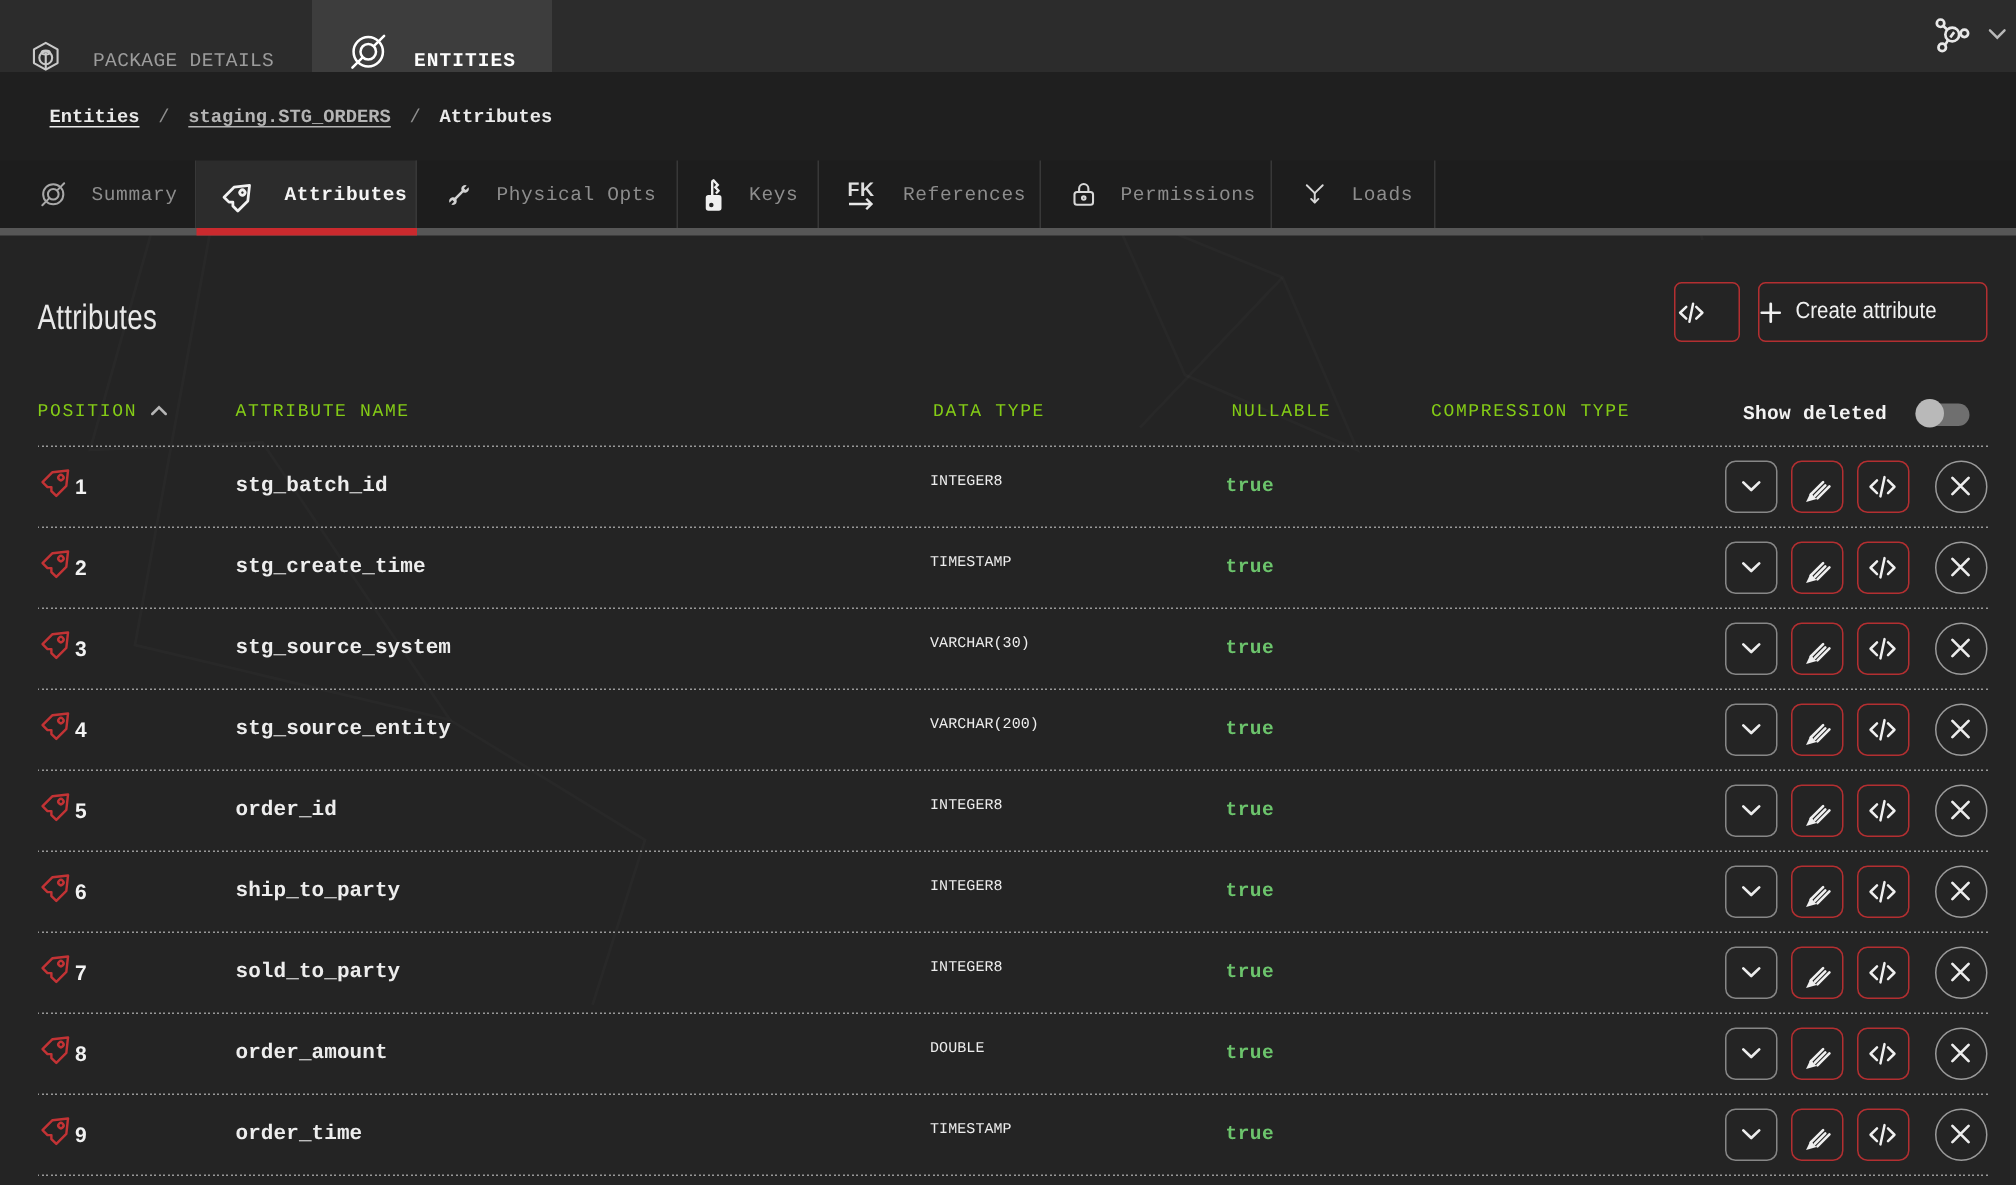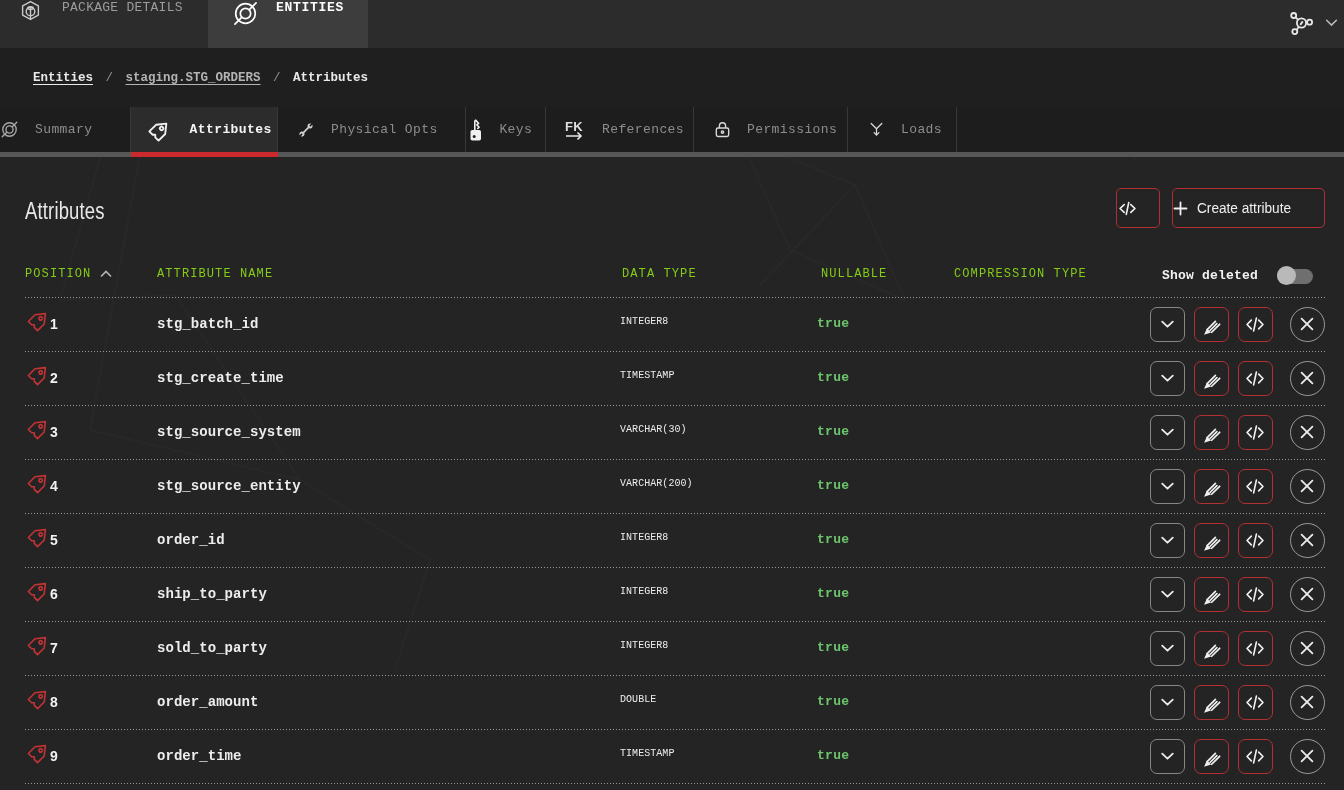--- a/index.html
+++ b/index.html
@@ -1,19 +1,19 @@
 <!DOCTYPE html>
 <html><head><meta charset="utf-8"><title>Attributes</title>
 <style>
 *{margin:0;padding:0;box-sizing:border-box}
 html,body{width:1344px;height:790px;background:#242424;overflow:hidden;font-family:"Liberation Mono",monospace;position:relative}
 .abs{position:absolute}
 
 .topbar{position:absolute;left:0;top:0;width:1344px;height:48px;background:#2c2c2c}
-.toptab{position:absolute;top:0;height:48px;display:flex;align-items:flex-start;font-size:13px;letter-spacing:0.25px;color:#9c9c9c}
+.toptab{position:absolute;top:0;height:48px;display:flex;align-items:flex-end;font-size:13px;letter-spacing:0.25px;color:#9c9c9c}
 .toptab .ticon{margin-right:14px;display:flex}
 .tt2 .ticon{margin-right:17px}
 .tt1{left:20px}
 .tt2{left:208px;width:160px;background:#3d3d3d;color:#fdfdfd;font-weight:700;padding-left:24px;letter-spacing:0.7px}
 .topright{position:absolute;right:0;top:0;height:48px;display:flex;align-items:center}
 
 .crumbbar{position:absolute;left:0;top:48px;width:1344px;height:59px;background:#1f1f1f}
 .crumb{position:absolute;left:33px;top:70.5px;font-size:12.5px;letter-spacing:0;color:#8f8f8f;font-weight:700}
 .crumb .c1{color:#e9e9e9;text-decoration:underline;text-underline-offset:3px}
 .crumb .c2{color:#b4b4b4;text-decoration:underline;text-underline-offset:3px}
@@ -96,42 +96,42 @@
       <svg width="15" height="15" viewBox="0 0 16 16" fill="none" stroke="#b9b9b9" stroke-width="1.7" stroke-linecap="round">
         <path d="M2.8 5.6 L8 10.8 L13.2 5.6"></path>
       </svg>
     </span>
 </div>
 
 <div class="crumbbar"></div>
 <div class="crumb"><span class="c1">Entities</span><span class="sep">/</span><span class="c2">staging.STG_ORDERS</span><span class="sep">/</span><span class="c3">Attributes</span></div>
 
 <div class="tabstrip"></div>
-<div class="vtab" style="left:0;width:130.6px;">
+<div class="vtab" style="left:0;width:130.6px;padding-left:26px">
  <span class="vicon">
       <svg width="19" height="19" viewBox="0 0 24 24" fill="none" stroke="#a8a8a8" stroke-width="1.7" stroke-linecap="round">
         <circle cx="12" cy="12" r="8.5"></circle>
         <circle cx="12" cy="12" r="4.5"></circle>
         <path d="M2.8 21.2 L8.5 15.5 M15.5 8.5 L21.2 2.8"></path>
       </svg>
     </span>
  Summary
 </div>
 <div class="vtab active" style="left:130.6px;width:147.4px;padding-left:17px">
  <span class="vicon">
       <svg width="26" height="26" style="margin-top:-2px" viewBox="0 0 24 24" fill="none" stroke="#f2f2f2" stroke-width="1.7" stroke-linejoin="round" stroke-linecap="round">
         <g transform="rotate(-45 12 12)">
           <path d="M11.5 6 L19 12 L11.5 18 H2.8 L2.8 13.7 L4.5 12 L2.8 10.3 L2.8 6 Z"></path>
           <circle cx="12.8" cy="12" r="1.6"></circle>
         </g>
       </svg>
     </span>
  Attributes
 </div>
-<div class="vtab" style="left:278px;width:188px;padding-left:19px">
+<div class="vtab" style="left:278px;width:174px;padding-left:19px">
  <span class="vicon">
       <svg width="18" height="18" viewBox="0 0 24 24">
         <path d="M8.6 15.4 L15.4 8.6" stroke="#d2d2d2" stroke-width="2.2" fill="none"></path>
         <path d="M20.47 5.15 A3.4 3.4 0 1 1 18.85 3.53 L16.38 6.0 L18.0 7.62 Z" fill="#d2d2d2"></path>
         <path d="M20.47 5.15 A3.4 3.4 0 1 1 18.85 3.53 L16.38 6.0 L18.0 7.62 Z" fill="#d2d2d2" transform="rotate(180 12 12)"></path>
       </svg>
     </span>
  Physical&nbsp;Opts
 </div>
 <div class="vtab" style="left:446.4px;width:99.6px;padding-left:23px">

